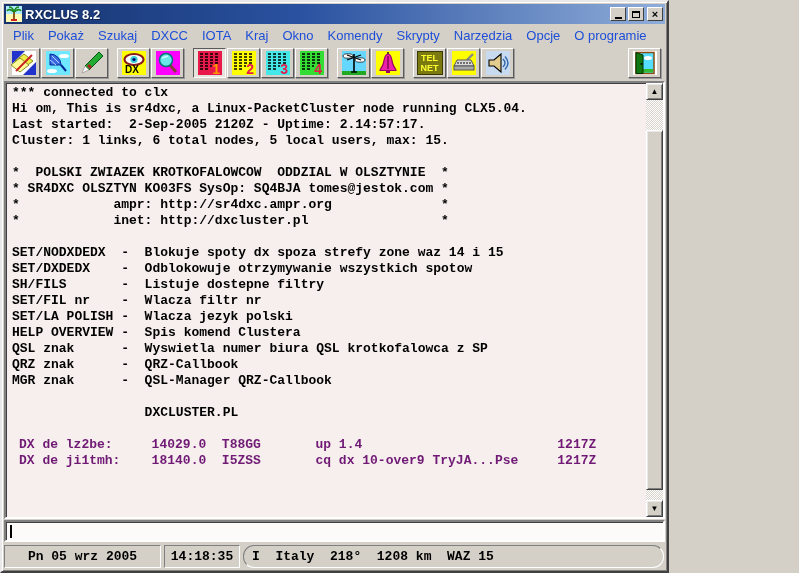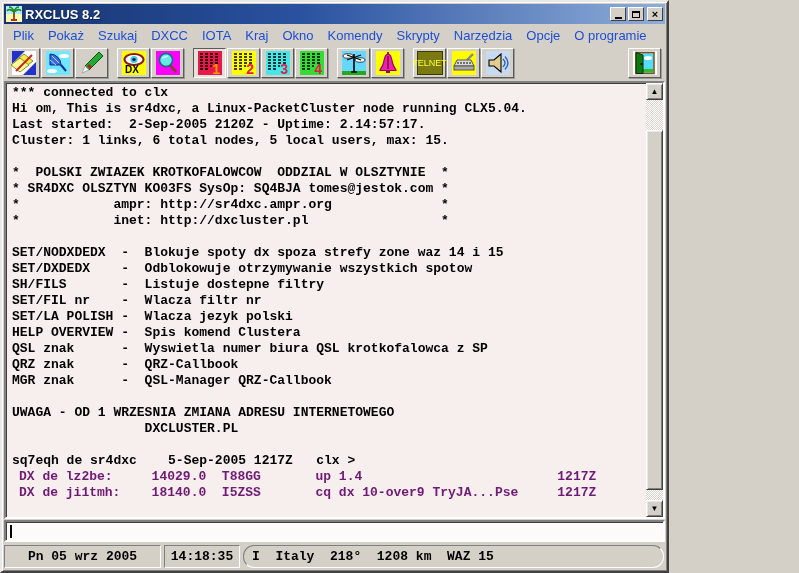--- a/index.html
+++ b/index.html
@@ -46,22 +46,22 @@
     display:flex; align-items:center; justify-content:center; margin-right:1px;
   }
   .tb-btn.pressed {
     border-color:#5a5a5a #ffffff #ffffff #5a5a5a; box-shadow:none;
     background:#e6e3dc;
   }
   .tb-btn svg { width:26px; height:24px; display:block; }
   .tb-gap { width:8px; flex:0 0 8px; }
   .telnet-face {
     width:26px; height:24px; background:#7a7a10; border:1px solid #3a3a00;
-    display:flex; flex-direction:row; align-items:center; justify-content:center;
-    color:#ffff30; font-weight:normal; font-size:9px; line-height:10px;
+    display:flex; flex-direction:column; align-items:center; justify-content:center;
+    color:#ffff30; font-weight:bold; font-size:9px; line-height:10px;
     font-family:"Liberation Sans",sans-serif; letter-spacing:0;
   }
   .station-label {
     margin-left:14px; font-size:20px; font-weight:bold; color:#2e8b2e;
     letter-spacing:1px; white-space:nowrap;
   }
   .spacer { flex:1; }
   
   .terminal {
     flex:1 1 auto; position:relative; background:#f6efed;
@@ -361,24 +361,22 @@
         <div class="term-line">SET/NODXDEDX  -  Blokuje spoty dx spoza strefy zone waz 14 i 15</div>
         <div class="term-line">SET/DXDEDX    -  Odblokowuje otrzymywanie wszystkich spotow</div>
         <div class="term-line">SH/FILS       -  Listuje dostepne filtry</div>
         <div class="term-line">SET/FIL nr    -  Wlacza filtr nr</div>
         <div class="term-line">SET/LA POLISH -  Wlacza jezyk polski</div>
         <div class="term-line">HELP OVERVIEW -  Spis komend Clustera</div>
         <div class="term-line">QSL znak      -  Wyswietla numer biura QSL krotkofalowca z SP</div>
         <div class="term-line">QRZ znak      -  QRZ-Callbook</div>
         <div class="term-line">MGR znak      -  QSL-Manager QRZ-Callbook</div>
         <div class="term-line"> </div>
-        <div class="term-line">UWAGA - OD 1 WRZESNIA ZMIANA ADRESU INTERNETOWEGO</div>
         <div class="term-line">                 DXCLUSTER.PL</div>
         <div class="term-line"> </div>
-        <div class="term-line">sq7eqh de sr4dxc    5-Sep-2005 1217Z   clx &gt;</div>
         <div class="term-line dx">DX de lz2be:     14029.0  T88GG       up 1.4                         1217Z</div>
         <div class="term-line dx">DX de ji1tmh:    18140.0  I5ZSS       cq dx 10-over9 TryJA...Pse     1217Z</div>
       </div>
     <div class="scrollbar">
       <div class="sb-btn sb-up">
           <span>▲</span>
         </div>
       <div class="sb-thumb"></div>
       <div class="sb-btn sb-down">
           <span>▼</span>

